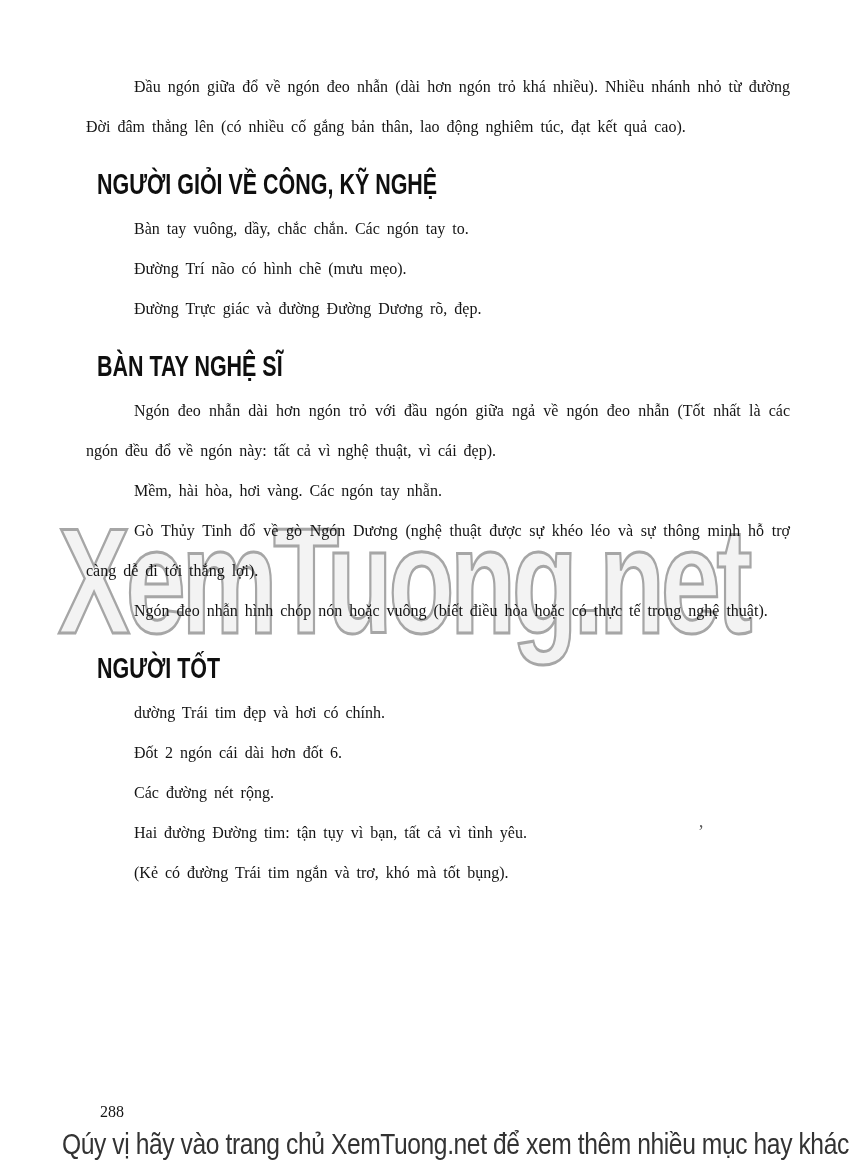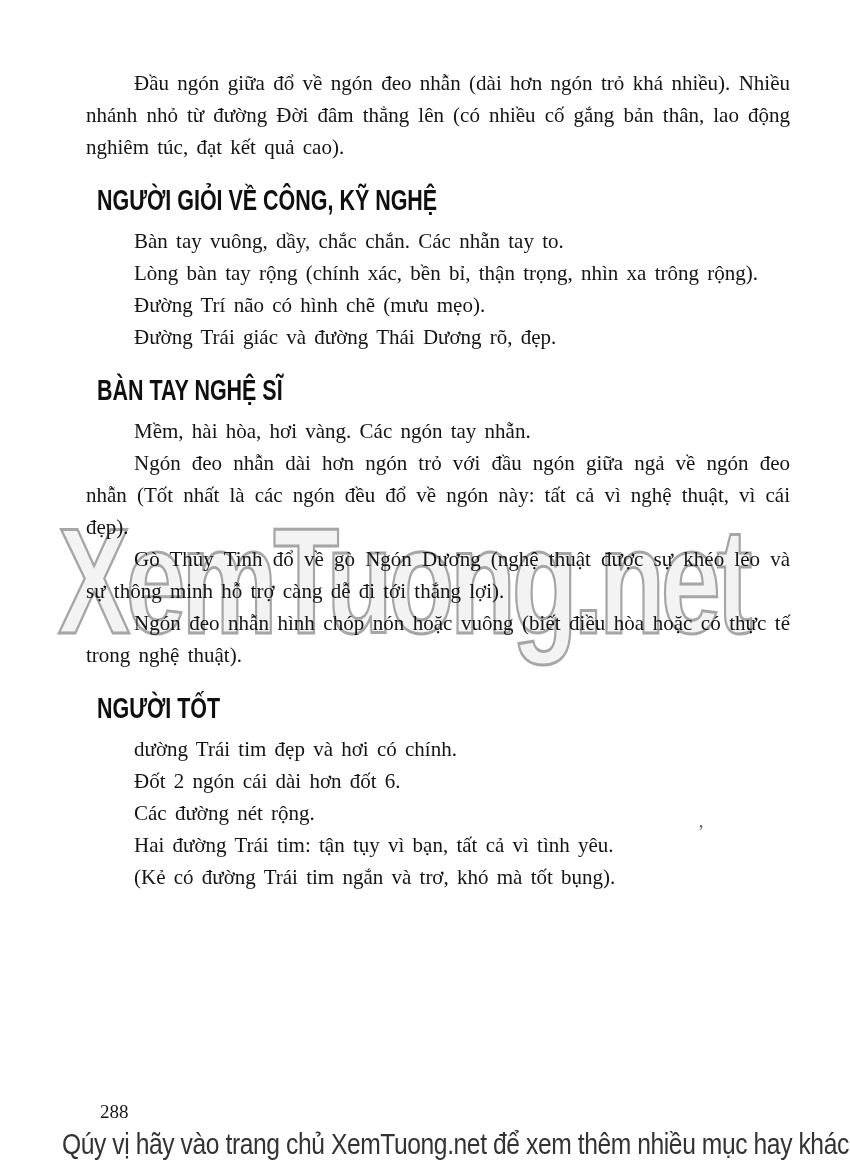--- a/index.html
+++ b/index.html
@@ -29,22 +29,22 @@
     transform-origin:left top;
     user-select:none;
   }
   .content{
     position:absolute;
     left:86px;right:60px;top:67px;
     z-index:1;
   }
   .content p{
     margin:0;
-    font-size:21px;
-    line-height:32px;
+    font-size:16px;
+    line-height:40px;
     text-align:justify;
     text-indent:48px;
     word-spacing:3px;
   }
   .content h2{
     font-family:"Liberation Sans","DejaVu Sans",sans-serif;
     font-weight:700;
     font-size:29px;
     line-height:30px;
     margin:22px 0 10px 11px;
@@ -58,21 +58,21 @@
     position:absolute;
     left:698px;top:822px;
     z-index:1;
     font-size:18px;
     color:#5a5a5a;
   }
   .page-number{
     position:absolute;
     left:100px;top:1100px;
     z-index:1;
-    font-size:19px;
+    font-size:16px;
     line-height:24px;
     color:#141414;
   }
   .footer-line{
     position:absolute;
     left:62px;top:1127px;
     z-index:1;
     font-family:"Liberation Sans","DejaVu Sans",sans-serif;
     font-size:29px;
     line-height:34px;
@@ -89,36 +89,35 @@
 
 <div class="page">
 
   <div class="watermark">XemTuong.net</div>
 
   <div class="content">
 
     <p>Đầu ngón giữa đổ về ngón đeo nhẫn (dài hơn ngón trỏ khá nhiều). Nhiều nhánh nhỏ từ đường Đời đâm thẳng lên (có nhiều cố gắng bản thân, lao động nghiêm túc, đạt kết quả cao).</p>
 
     <h2>NGƯỜI GIỎI VỀ CÔNG, KỸ NGHỆ</h2>
-    <p>Bàn tay vuông, dầy, chắc chắn. Các nhẵn tay to.</p>
-    <p>Lòng bàn tay rộng (chính xác, bền bỉ, thận trọng, nhìn xa trông rộng).</p>
+    <p>Bàn tay vuông, dầy, chắc chắn. Các ngón tay to.</p>
     <p>Đường Trí não có hình chẽ (mưu mẹo).</p>
-    <p>Đường Trái giác và đường Thái Dương rõ, đẹp.</p>
+    <p>Đường Trực giác và đường Đường Dương rõ, đẹp.</p>
 
     <h2>BÀN TAY NGHỆ SĨ</h2>
+    <p>Ngón đeo nhẫn dài hơn ngón trỏ với đầu ngón giữa ngả về ngón đeo nhẫn (Tốt nhất là các ngón đều đổ về ngón này: tất cả vì nghệ thuật, vì cái đẹp).</p>
     <p>Mềm, hài hòa, hơi vàng. Các ngón tay nhẵn.</p>
-    <p>Ngón đeo nhẫn dài hơn ngón trỏ với đầu ngón giữa ngả về ngón đeo nhẫn (Tốt nhất là các ngón đều đổ về ngón này: tất cả vì nghệ thuật, vì cái đẹp).</p>
     <p>Gò Thủy Tinh đổ về gò Ngón Dương (nghệ thuật được sự khéo léo và sự thông minh hỗ trợ càng dễ đi tới thắng lợi).</p>
     <p>Ngón đeo nhẫn hình chóp nón hoặc vuông (biết điều hòa hoặc có thực tế trong nghệ thuật).</p>
 
     <h2>NGƯỜI TỐT</h2>
     <p>dường Trái tim đẹp và hơi có chính.</p>
     <p>Đốt 2 ngón cái dài hơn đốt 6.</p>
     <p>Các đường nét rộng.</p>
-    <p>Hai đường Trái tim: tận tụy vì bạn, tất cả vì tình yêu.</p>
+    <p>Hai đường Đường tim: tận tụy vì bạn, tất cả vì tình yêu.</p>
     <p>(Kẻ có đường Trái tim ngắn và trơ, khó mà tốt bụng).</p>
 
   </div>
 
   <span class="stray-mark">’</span>
 
   <div class="page-number">288</div>
 
   <div class="footer-line"><span>Qúy vị hãy vào trang chủ </span><span class="site">XemTuong.net</span><span> để xem thêm nhiều mục hay khác</span></div>
 

